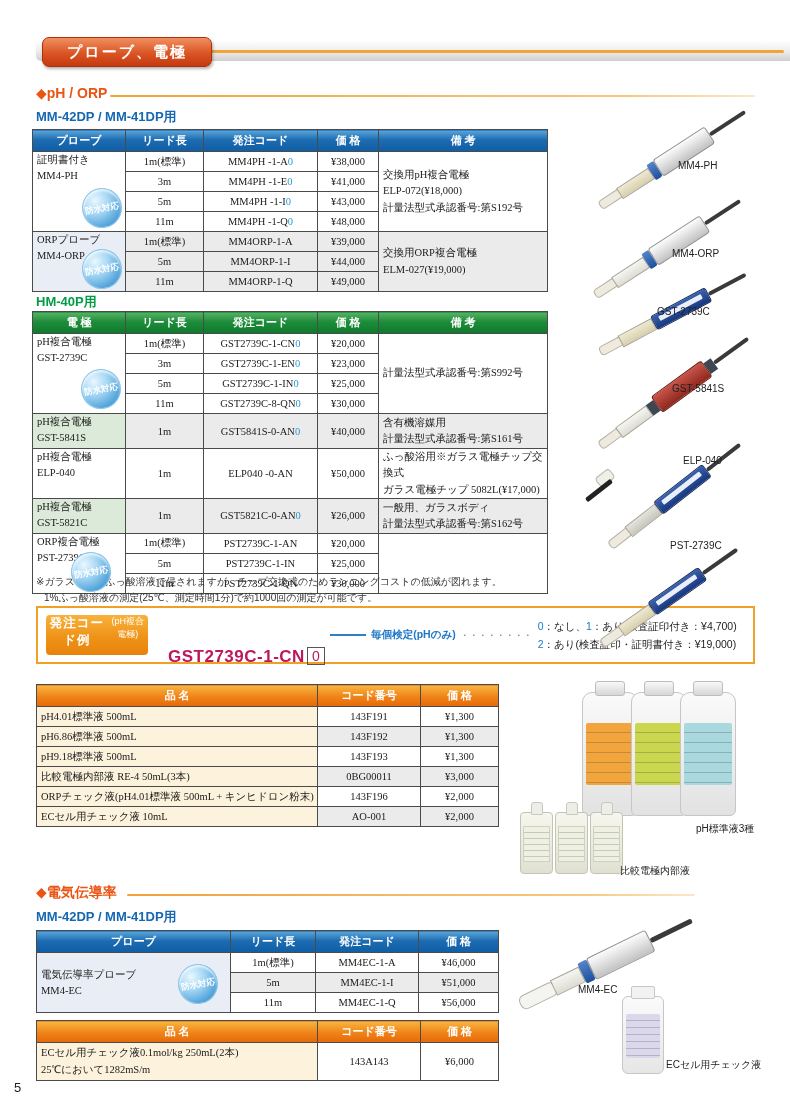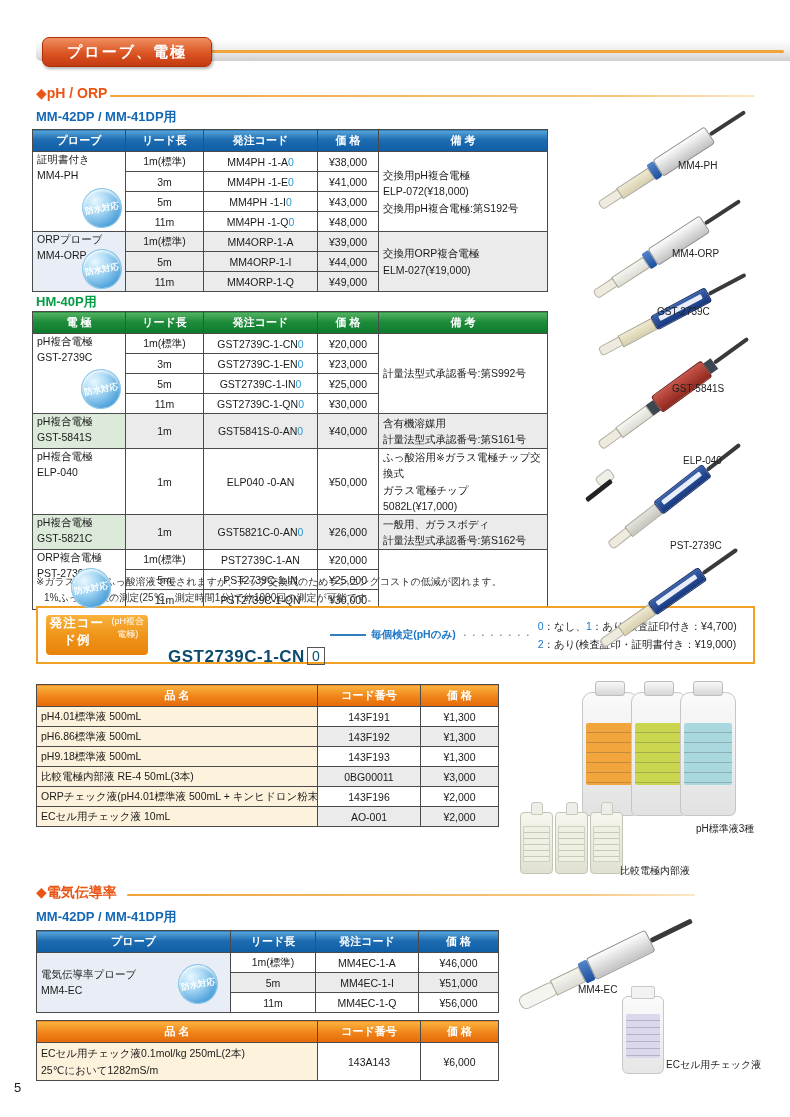--- a/index.html
+++ b/index.html
@@ -16,21 +16,21 @@
            border:1px solid #ad3009;border-radius:7px;color:#fff;font-size:15px;font-weight:bold;
            display:flex;align-items:center;justify-content:center;letter-spacing:2px;
            box-shadow:1px 2px 3px rgba(0,0,0,.3);}
 
   .sec{position:absolute;font-size:14px;font-weight:bold;color:#ea5514;}
   .sec-line{position:absolute;height:2px;background:linear-gradient(90deg,#f0a23c 0%,#f6c880 80%,#fbe7c8 100%);border-radius:1px;}
   .sub{position:absolute;font-size:13px;font-weight:bold;color:#1467b3;}
   .sub.green{color:#019c44;}
 
   
-  table.t{border-collapse:collapse;table-layout:fixed;position:absolute;background:#fde047;}
+  table.t{border-collapse:collapse;table-layout:fixed;position:absolute;background:#fde047;font-family:Liberation Serif, serif;}
   table.t th{color:#fff;font-weight:bold;font-size:11px;height:21px;border:1px solid #4a4a4a;padding:0;}
   table.t td{border:1px solid #4a4a4a;font-size:10.5px;padding:0 4px;background:#fff;overflow:hidden;}
   .blue-h th{background:linear-gradient(180deg,#5aa6da 0%,#1d6cb2 45%,#0f5ea6 100%);}
   .green-h th{background:linear-gradient(180deg,#56b364 0%,#1d8c3a 45%,#0d7a2c 100%);}
   .orange-h th{background:linear-gradient(180deg,#f9b440 0%,#ef8318 55%,#e66908 100%);}
   td.lead,td.code,td.price{text-align:center;height:19px;}
   td.name-cell{position:relative;vertical-align:top;padding:5px 7px;line-height:1.5;font-size:11px;}
   td.remark{font-size:10px;line-height:1.55;padding:2px 6px;}
   .sfx{color:#2b98d4;}
   .bg-gray{background:#ebebeb !important;}
@@ -49,21 +49,21 @@
   .footnote .l2{padding-left:8px;}
 
   
   .order-box{position:absolute;left:36px;top:606px;width:715px;height:54px;border:2px solid #f0a125;
              background:#fff;display:flex;align-items:center;}
   .order-badge{width:102px;height:40px;margin-left:8px;flex:none;
              background:linear-gradient(180deg,#f8b23c 0%,#ef9318 55%,#e8820a 100%);
              border-radius:4px;color:#fff;text-align:center;display:flex;flex-direction:row;justify-content:center;}
   .order-badge .b1{font-size:12.5px;font-weight:bold;letter-spacing:1px;}
   .order-badge .b2{font-size:9px;}
-  .order-code{font-size:17px;font-weight:bold;color:#0c4a6e;margin-left:20px;letter-spacing:.5px;margin-top:44px;}
+  .order-code{font-size:17px;font-weight:bold;color:#be185d;margin-left:20px;letter-spacing:.5px;margin-top:44px;}
   .order-digit{display:inline-block;border:1px solid #555;padding:0 4px;font-size:14px;font-weight:normal;vertical-align:1px;margin-left:2px;}
   .order-dash{width:36px;height:2px;background:#2f7fc1;margin:0 5px;flex:none;}
   .order-check{color:#1e78c8;font-size:10.5px;font-weight:bold;white-space:nowrap;}
   .order-dots{font-size:8px;color:#444;letter-spacing:1px;margin:0 5px;white-space:nowrap;}
   .order-right{font-size:10.5px;color:#222;line-height:1.75;white-space:nowrap;}
   .d{color:#1e78c8;}
 
   .page-num{position:absolute;left:14px;top:1080px;font-size:13px;color:#222;}
 
   
@@ -144,21 +144,21 @@
         <div>証明書付き</div>
         <div>MM4-PH</div>
         <span class="wp" style="right:3px;bottom:3px;">防水対応</span>
       </td>
       <td class="lead">1m(標準)</td>
       <td class="code"><span>MM4PH -1-A</span><span class="sfx">0</span></td>
       <td class="price">¥38,000</td>
       <td class="remark" rowspan="4">
         <div>交換用pH複合電極</div>
         <div>ELP-072(¥18,000)</div>
-        <div>交換用pH複合電極:第S192号</div>
+        <div>計量法型式承認番号:第S192号</div>
       </td>
     </tr>
     <tr>
       <td class="lead">3m</td>
       <td class="code"><span>MM4PH -1-E</span><span class="sfx">0</span></td>
       <td class="price">¥41,000</td>
     </tr>
     <tr>
       <td class="lead">5m</td>
       <td class="code"><span>MM4PH -1-I</span><span class="sfx">0</span></td>
@@ -232,21 +232,21 @@
       <td class="code"><span>GST2739C-1-EN</span><span class="sfx">0</span></td>
       <td class="price">¥23,000</td>
     </tr>
     <tr>
       <td class="lead">5m</td>
       <td class="code"><span>GST2739C-1-IN</span><span class="sfx">0</span></td>
       <td class="price">¥25,000</td>
     </tr>
     <tr>
       <td class="lead">11m</td>
-      <td class="code"><span>GST2739C-1-QN</span><span class="sfx">0</span></td>
+      <td class="code"><span>GST2739C-8-QN</span><span class="sfx">0</span></td>
       <td class="price">¥30,000</td>
     </tr>
     <tr>
       <td class="name-cell bg-greentint" style="height:34px;">
         <div>pH複合電極</div>
         <div>GST-5841S</div>
       </td>
       <td class="lead bg-gray">1m</td>
       <td class="code bg-gray"><span>GST5841S-0-AN</span><span class="sfx">0</span></td>
       <td class="price bg-gray">¥40,000</td>

